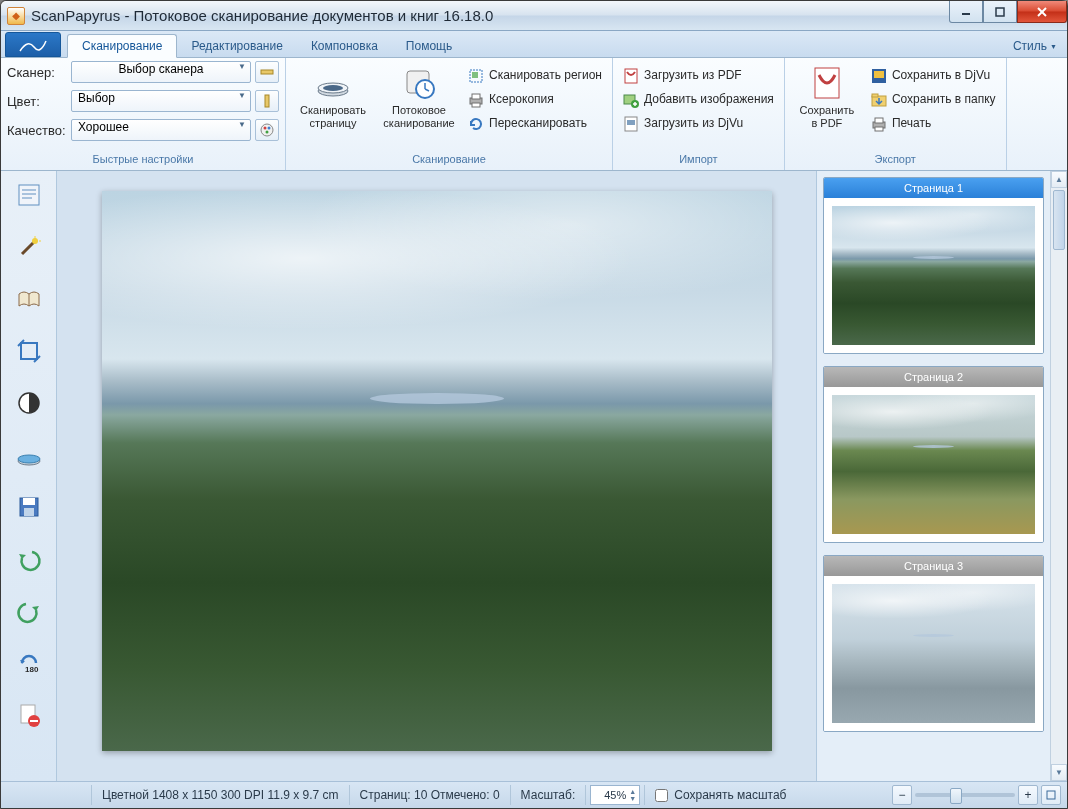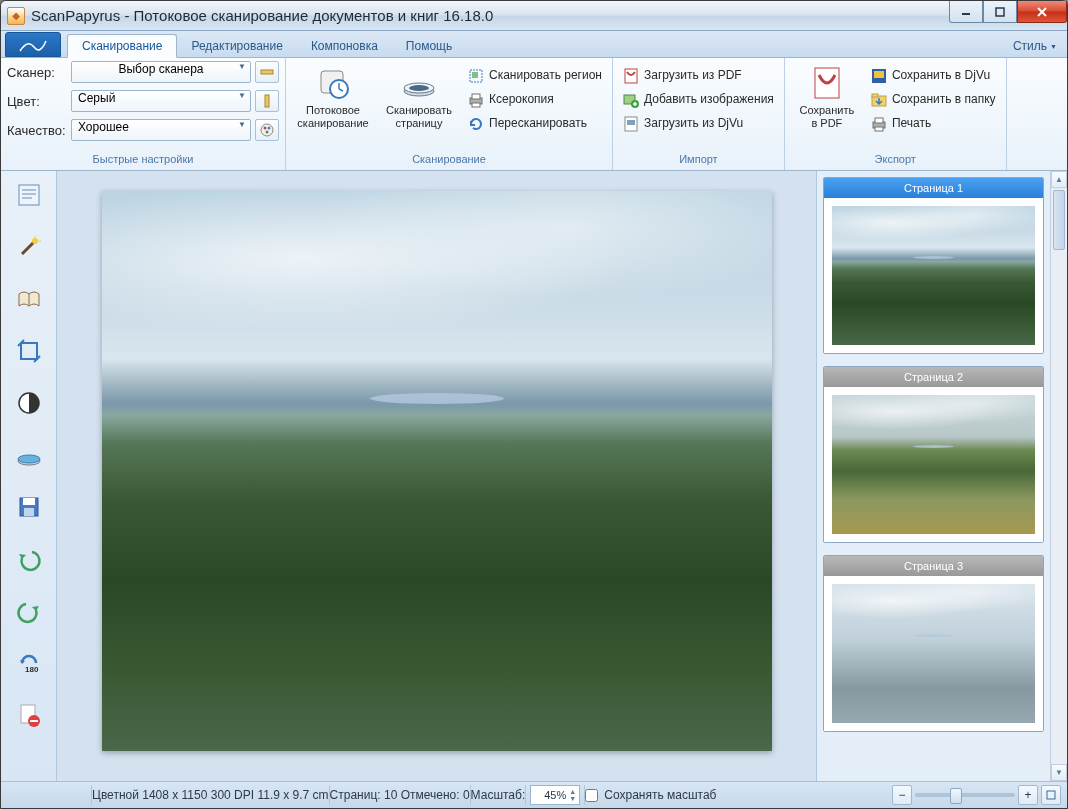--- a/index.html
+++ b/index.html
@@ -69,21 +69,21 @@
 .thumb-img.l2 .landscape{ background:linear-gradient(180deg,#c8d8dc 0%,#b8c8c8 30%,#6a8850 40%,#4a6838 55%,#8a9860 75%,#a89850 100%);}
 .thumb-img.l3 .landscape{ background:linear-gradient(180deg,#d8e4ec 0%,#c0d0da 40%,#a8b8c0 55%,#8898a0 75%,#98a8b0 100%);}
 
 .scrollbar { width:17px; background:#e8eef4; border-left:1px solid #c0d0e0; display:flex;flex-direction:column;}
 .sbbtn{height:17px;display:flex;align-items:center;justify-content:center;font-size:8px;color:#5a7a9a;border:1px solid #c0d0e0;background:linear-gradient(#f8fbfe,#e4ecf4);}
 .sbtrack{flex:1;position:relative;}
 .sbthumb{position:absolute;top:2px;left:2px;right:2px;height:60px;background:linear-gradient(90deg,#d8e4f0,#c0d4ea);border:1px solid #a0b8d0;border-radius:2px;}
 
 
 .status { height:27px; background:linear-gradient(#d8e6f4,#c6d8ea); border-top:1px solid #a8c0d8; display:flex; align-items:center; font-size:12px; color:#2a3a4a; }
-.status .cell { padding:0 0; border-left:1px solid #b0c6da; height:20px; display:flex;align-items:center; gap:6px;}
+.status .cell { padding:0 10px; border-left:1px solid #b0c6da; height:20px; display:flex;align-items:center; gap:6px;}
 .status .cell:first-child{border-left:none;}
 .zoomctl { display:flex; align-items:center; gap:3px; margin-left:auto; padding-right:6px;}
 .zbtn { width:20px;height:20px;border:1px solid #a0b8d0;background:linear-gradient(#f4f9fe,#e0ebf6);border-radius:2px;display:flex;align-items:center;justify-content:center;font-size:12px;}
 .zslider { width:100px;height:4px;background:#b0c4d8;border-radius:2px;position:relative;}
 .zslider::after{content:"";position:absolute;left:35%;top:-5px;width:10px;height:14px;background:linear-gradient(#f0f6fc,#d0e0ee);border:1px solid #8aa8c4;border-radius:2px;}
 .zoombox { width:50px;height:20px;border:1px solid #9ab5d0;background:#fff;font-size:11px;display:flex;align-items:center;justify-content:center;position:relative;}
 .zoombox .arrow{position:absolute;right:3px;font-size:7px;color:#5a7a9a;}
 input[type=checkbox]{width:13px;height:13px;}
 </style>
 </head>
@@ -143,21 +143,21 @@
             </div>
           <div class="tinybtn">
               <svg width="14" height="14">
                 <rect x="1" y="5" width="12" height="4" fill="#e8c868" stroke="#a88828"></rect>
               </svg>
             </div>
         </div>
         <div class="settings-row">
           <label>Цвет:</label>
           <div class="combo left">
-              <span>Серый</span>
+              <span>Выбор</span>
               <span class="arrow">▼</span>
             </div>
           <div class="tinybtn">
               <svg width="14" height="14">
                 <rect x="5" y="1" width="4" height="12" fill="#e8c868" stroke="#a88828"></rect>
               </svg>
             </div>
         </div>
         <div class="settings-row">
           <label>Качество:</label>
@@ -173,42 +173,42 @@
                 <circle cx="7" cy="9" r="1.5" fill="#40a040"></circle>
               </svg>
             </div>
         </div>
       </div>
       <div class="group-label">Быстрые настройки</div>
     </div>
 
     <div class="group">
       <div class="group-body">
+        <div class="bigbtn">
+          <div class="icn">
+              <svg width="36" height="36">
+                <ellipse cx="18" cy="26" rx="15" ry="5" fill="#d0d8e0" stroke="#6a7a8a"></ellipse>
+                <ellipse cx="18" cy="23" rx="15" ry="5" fill="#f0f4f8" stroke="#6a7a8a"></ellipse>
+                <ellipse cx="18" cy="23" rx="10" ry="3" fill="#4a6888"></ellipse>
+              </svg>
+            </div>
+          <span>Сканировать</span>
+            <span>страницу</span>
+        </div>
         <div class="bigbtn">
           <div class="icn">
               <svg width="36" height="36">
                 <rect x="6" y="6" width="22" height="22" rx="3" fill="#f0f0f0" stroke="#888"></rect>
                 <circle cx="24" cy="24" r="9" fill="#fff" stroke="#3878c0" stroke-width="2"></circle>
                 <line x1="24" y1="24" x2="24" y2="18" stroke="#3878c0" stroke-width="1.5"></line>
                 <line x1="24" y1="24" x2="28" y2="26" stroke="#3878c0" stroke-width="1.5"></line>
               </svg>
             </div>
           <span>Потоковое</span>
             <span>сканирование</span>
-        </div>
-        <div class="bigbtn">
-          <div class="icn">
-              <svg width="36" height="36">
-                <ellipse cx="18" cy="26" rx="15" ry="5" fill="#d0d8e0" stroke="#6a7a8a"></ellipse>
-                <ellipse cx="18" cy="23" rx="15" ry="5" fill="#f0f4f8" stroke="#6a7a8a"></ellipse>
-                <ellipse cx="18" cy="23" rx="10" ry="3" fill="#4a6888"></ellipse>
-              </svg>
-            </div>
-          <span>Сканировать</span>
-            <span>страницу</span>
         </div>
         <div class="vstack">
           <div class="smallbtn">
               <div class="sicn">
                 <svg width="16" height="16">
                   <rect x="2" y="2" width="12" height="12" fill="none" stroke="#3878c0" stroke-dasharray="2 1"></rect>
                   <rect x="4" y="4" width="6" height="6" fill="#80c080"></rect>
                 </svg>
               </div>
               <span>Сканировать регион</span>

